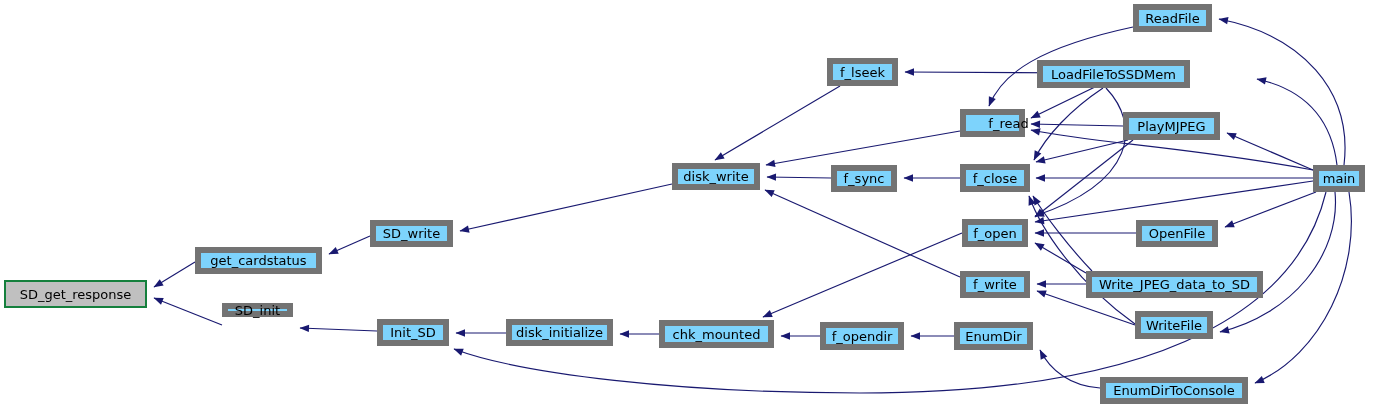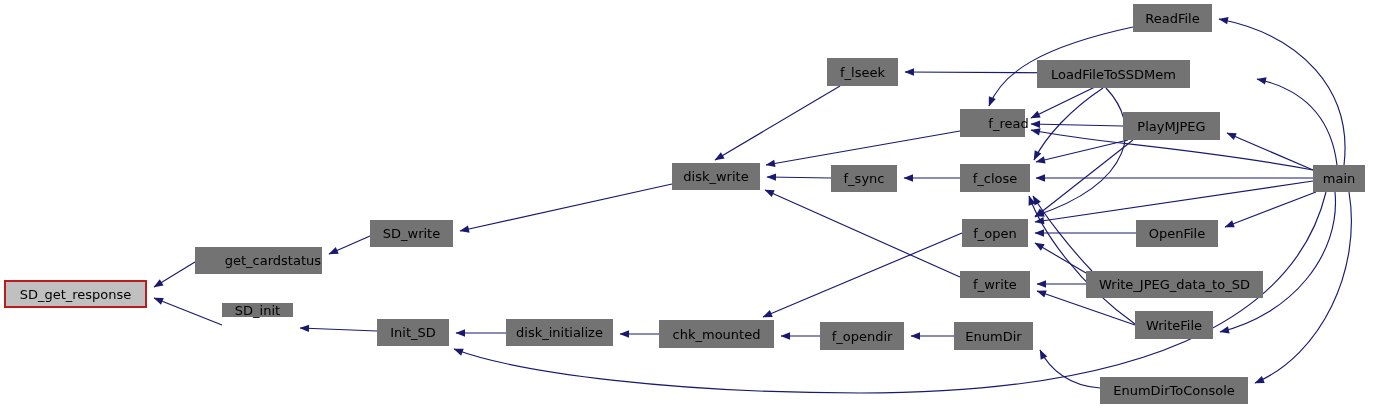--- a/index.html
+++ b/index.html
@@ -7,34 +7,34 @@
     position:relative;
     width:1373px;height:411px;
     background:#ffffff;
     font-family:"DejaVu Sans","Liberation Sans",sans-serif;
     overflow:hidden;
   }
   #edge-layer{position:absolute;left:0;top:0;width:1373px;height:411px;}
   .node{
     position:absolute;
     box-sizing:border-box;
-    background:#737373;
-    border:1px solid #737373;
+    background:#7dd3fc;
+    border:6px solid #737373;
     color:#000000;
     font-size:13px;
     line-height:1;
     display:flex;
     align-items:center;
     justify-content:center;
     white-space:nowrap;
     cursor:pointer;
   }
   .node.highlighted{
     background:#c0c0c0;
-    border:2px solid #b91c1c;
+    border:2px solid #15803d;
   }
   .edge{fill:none;stroke-width:1.15px;}
 </style>
 </head>
 <body>
 
 <div id="stage">
   <svg id="edge-layer" width="1373" height="411" viewBox="0 0 1373 411" xmlns="http://www.w3.org/2000/svg">
     <defs>
       <marker id="arrowhead" markerWidth="11" markerHeight="8" refX="9.5" refY="4" orient="auto" markerUnits="userSpaceOnUse">
@@ -81,21 +81,21 @@
         <path d="M1335,192 C1341,255 1291,315 1220,332" class="edge" stroke="#191970" marker-end="url(#arrowhead)"></path>
         <path d="M1349,192 C1362,270 1321,355 1255,383" class="edge" stroke="#191970" marker-end="url(#arrowhead)"></path>
         <path d="M1326,192 C1300,300 1180,393 860,393 C680,393 520,374 454,349" class="edge" stroke="#191970" marker-end="url(#arrowhead)"></path>
         <path d="M1100,388 C1070,386 1050,370 1040,350" class="edge" stroke="#191970" marker-end="url(#arrowhead)"></path>
       </g>
   </svg>
   <div id="node-layer">
       <div class="node highlighted" style="left: 4px; top: 280px; width: 143px; height: 28px;">
         <span>SD_get_response</span>
       </div>
-      <div class="node" style="left: 195px; top: 247px; width: 127px; height: 27px; justify-content: flex-end;">
+      <div class="node" style="left: 195px; top: 247px; width: 127px; height: 27px;">
         <span>get_cardstatus</span>
       </div>
       <div class="node" style="left: 370px; top: 220px; width: 83px; height: 27px;">
         <span>SD_write</span>
       </div>
       <div class="node" style="left: 222px; top: 303px; width: 71px; height: 14px;">
         <span>SD_init</span>
       </div>
       <div class="node" style="left: 377px; top: 319px; width: 72px; height: 27px;">
         <span>Init_SD</span>

